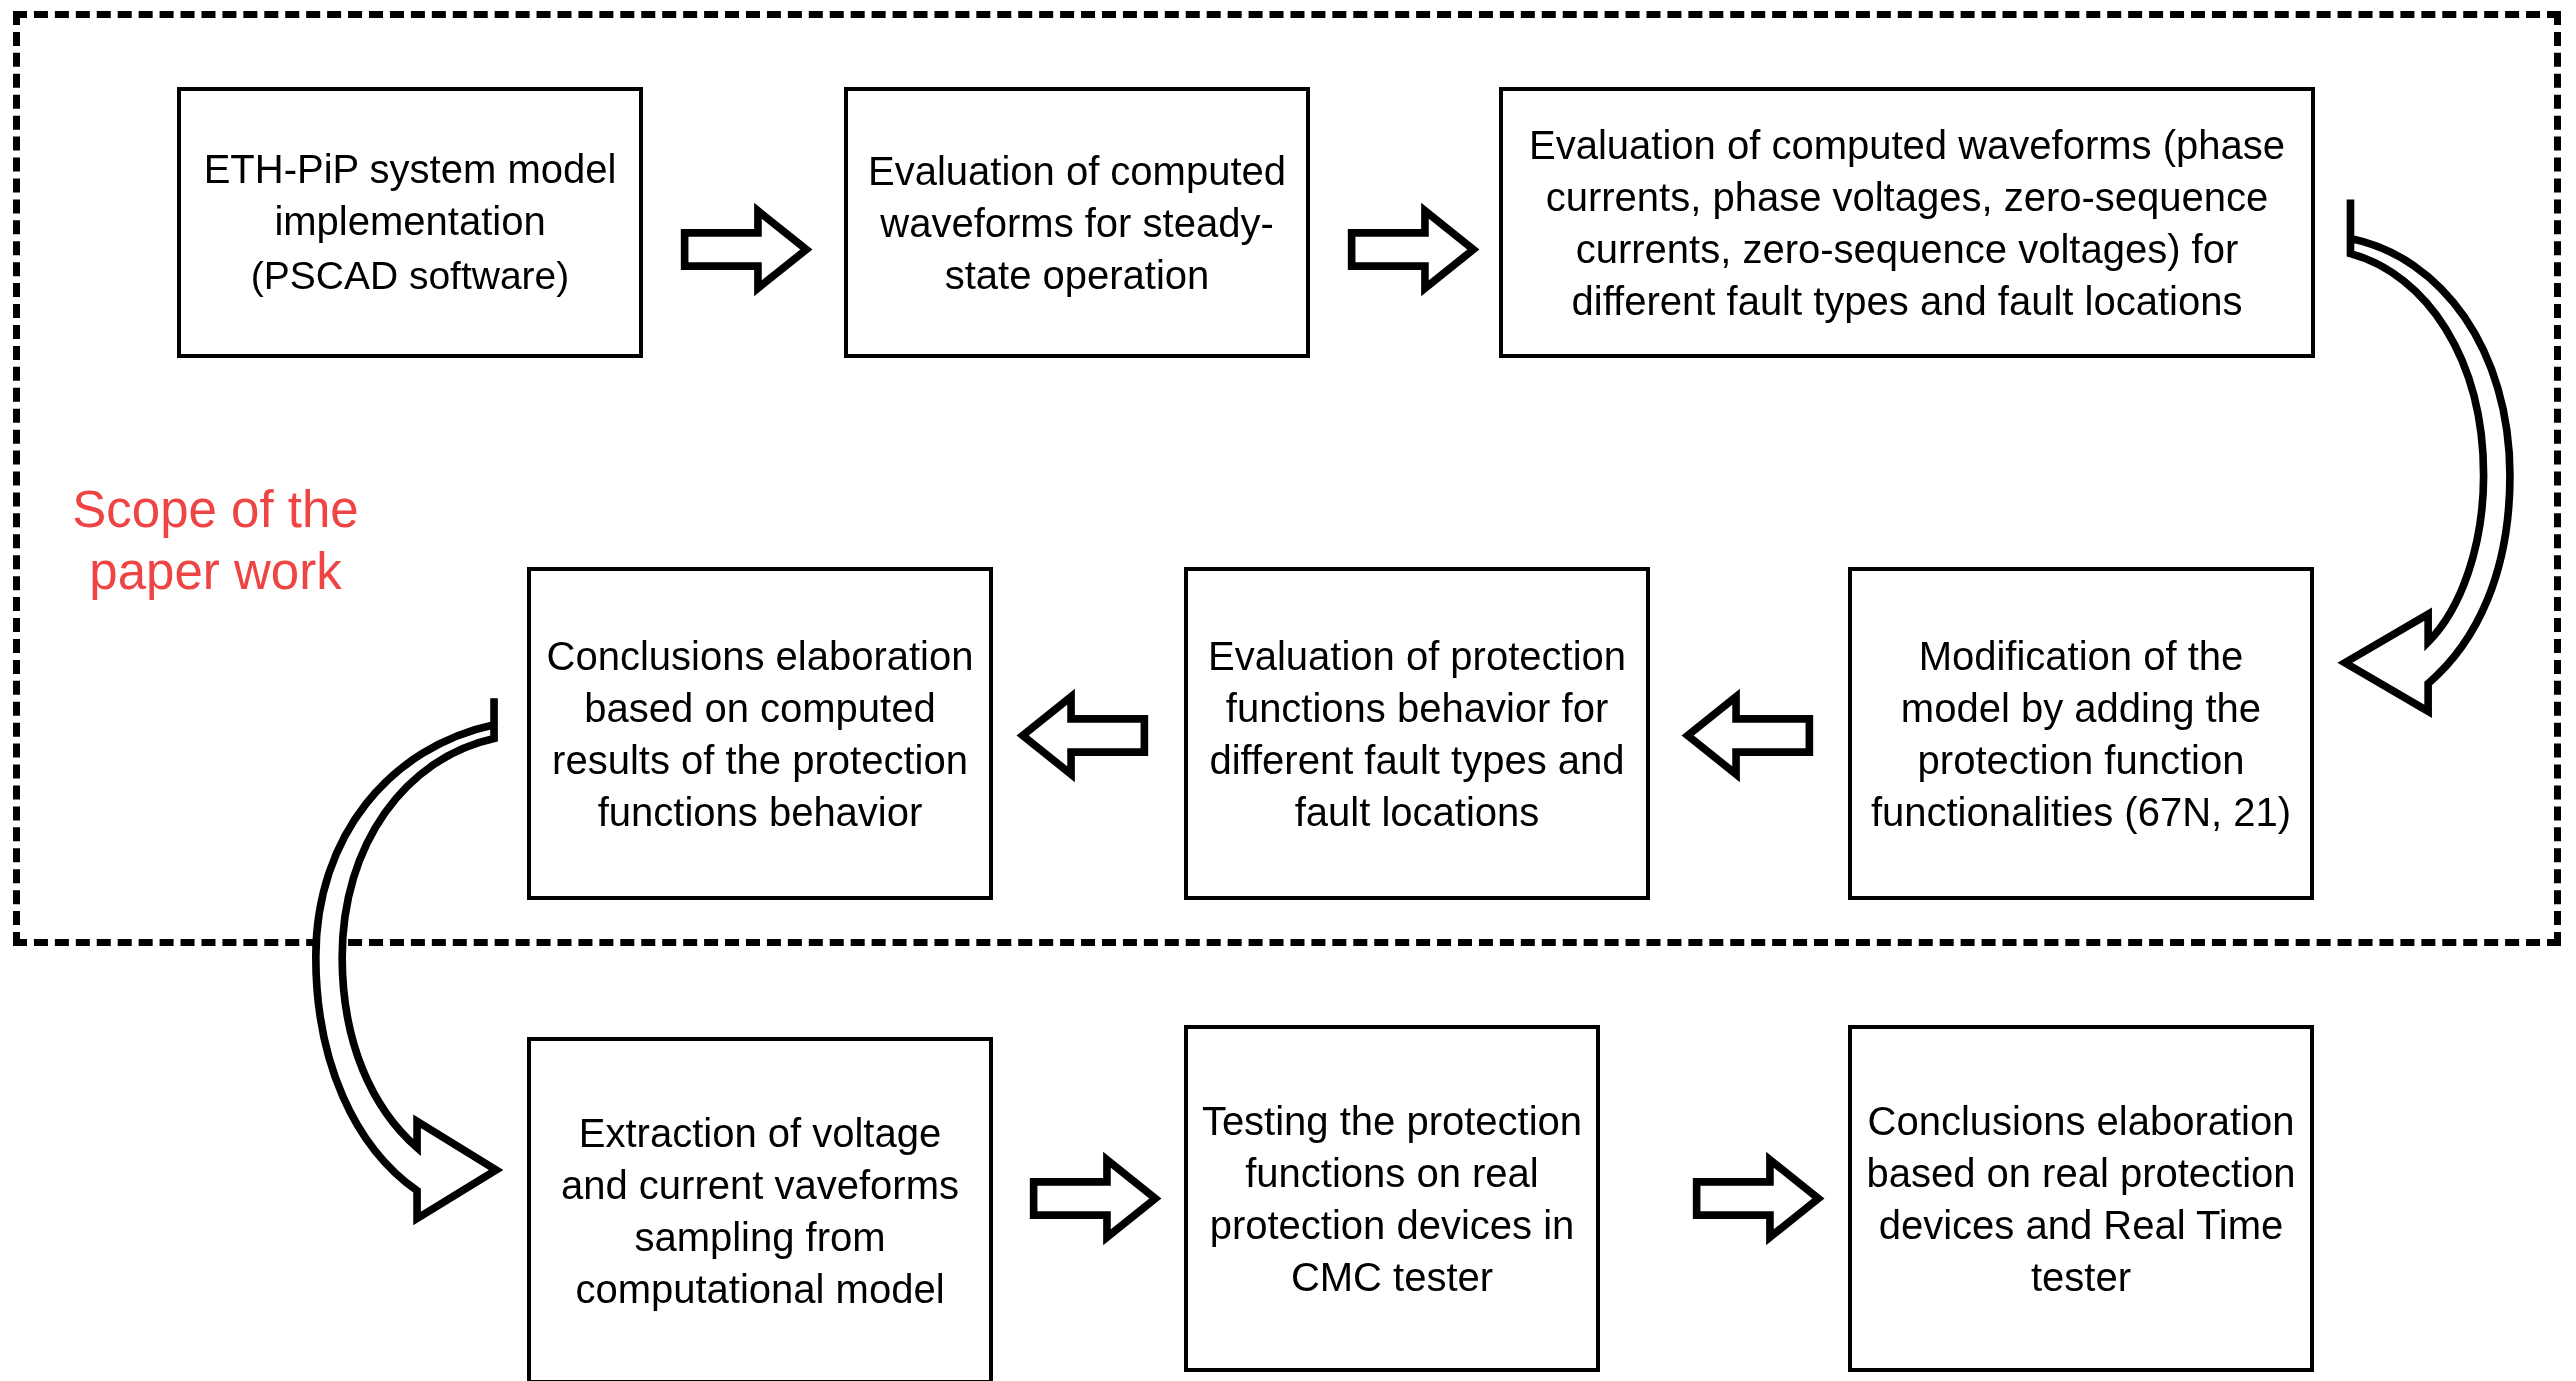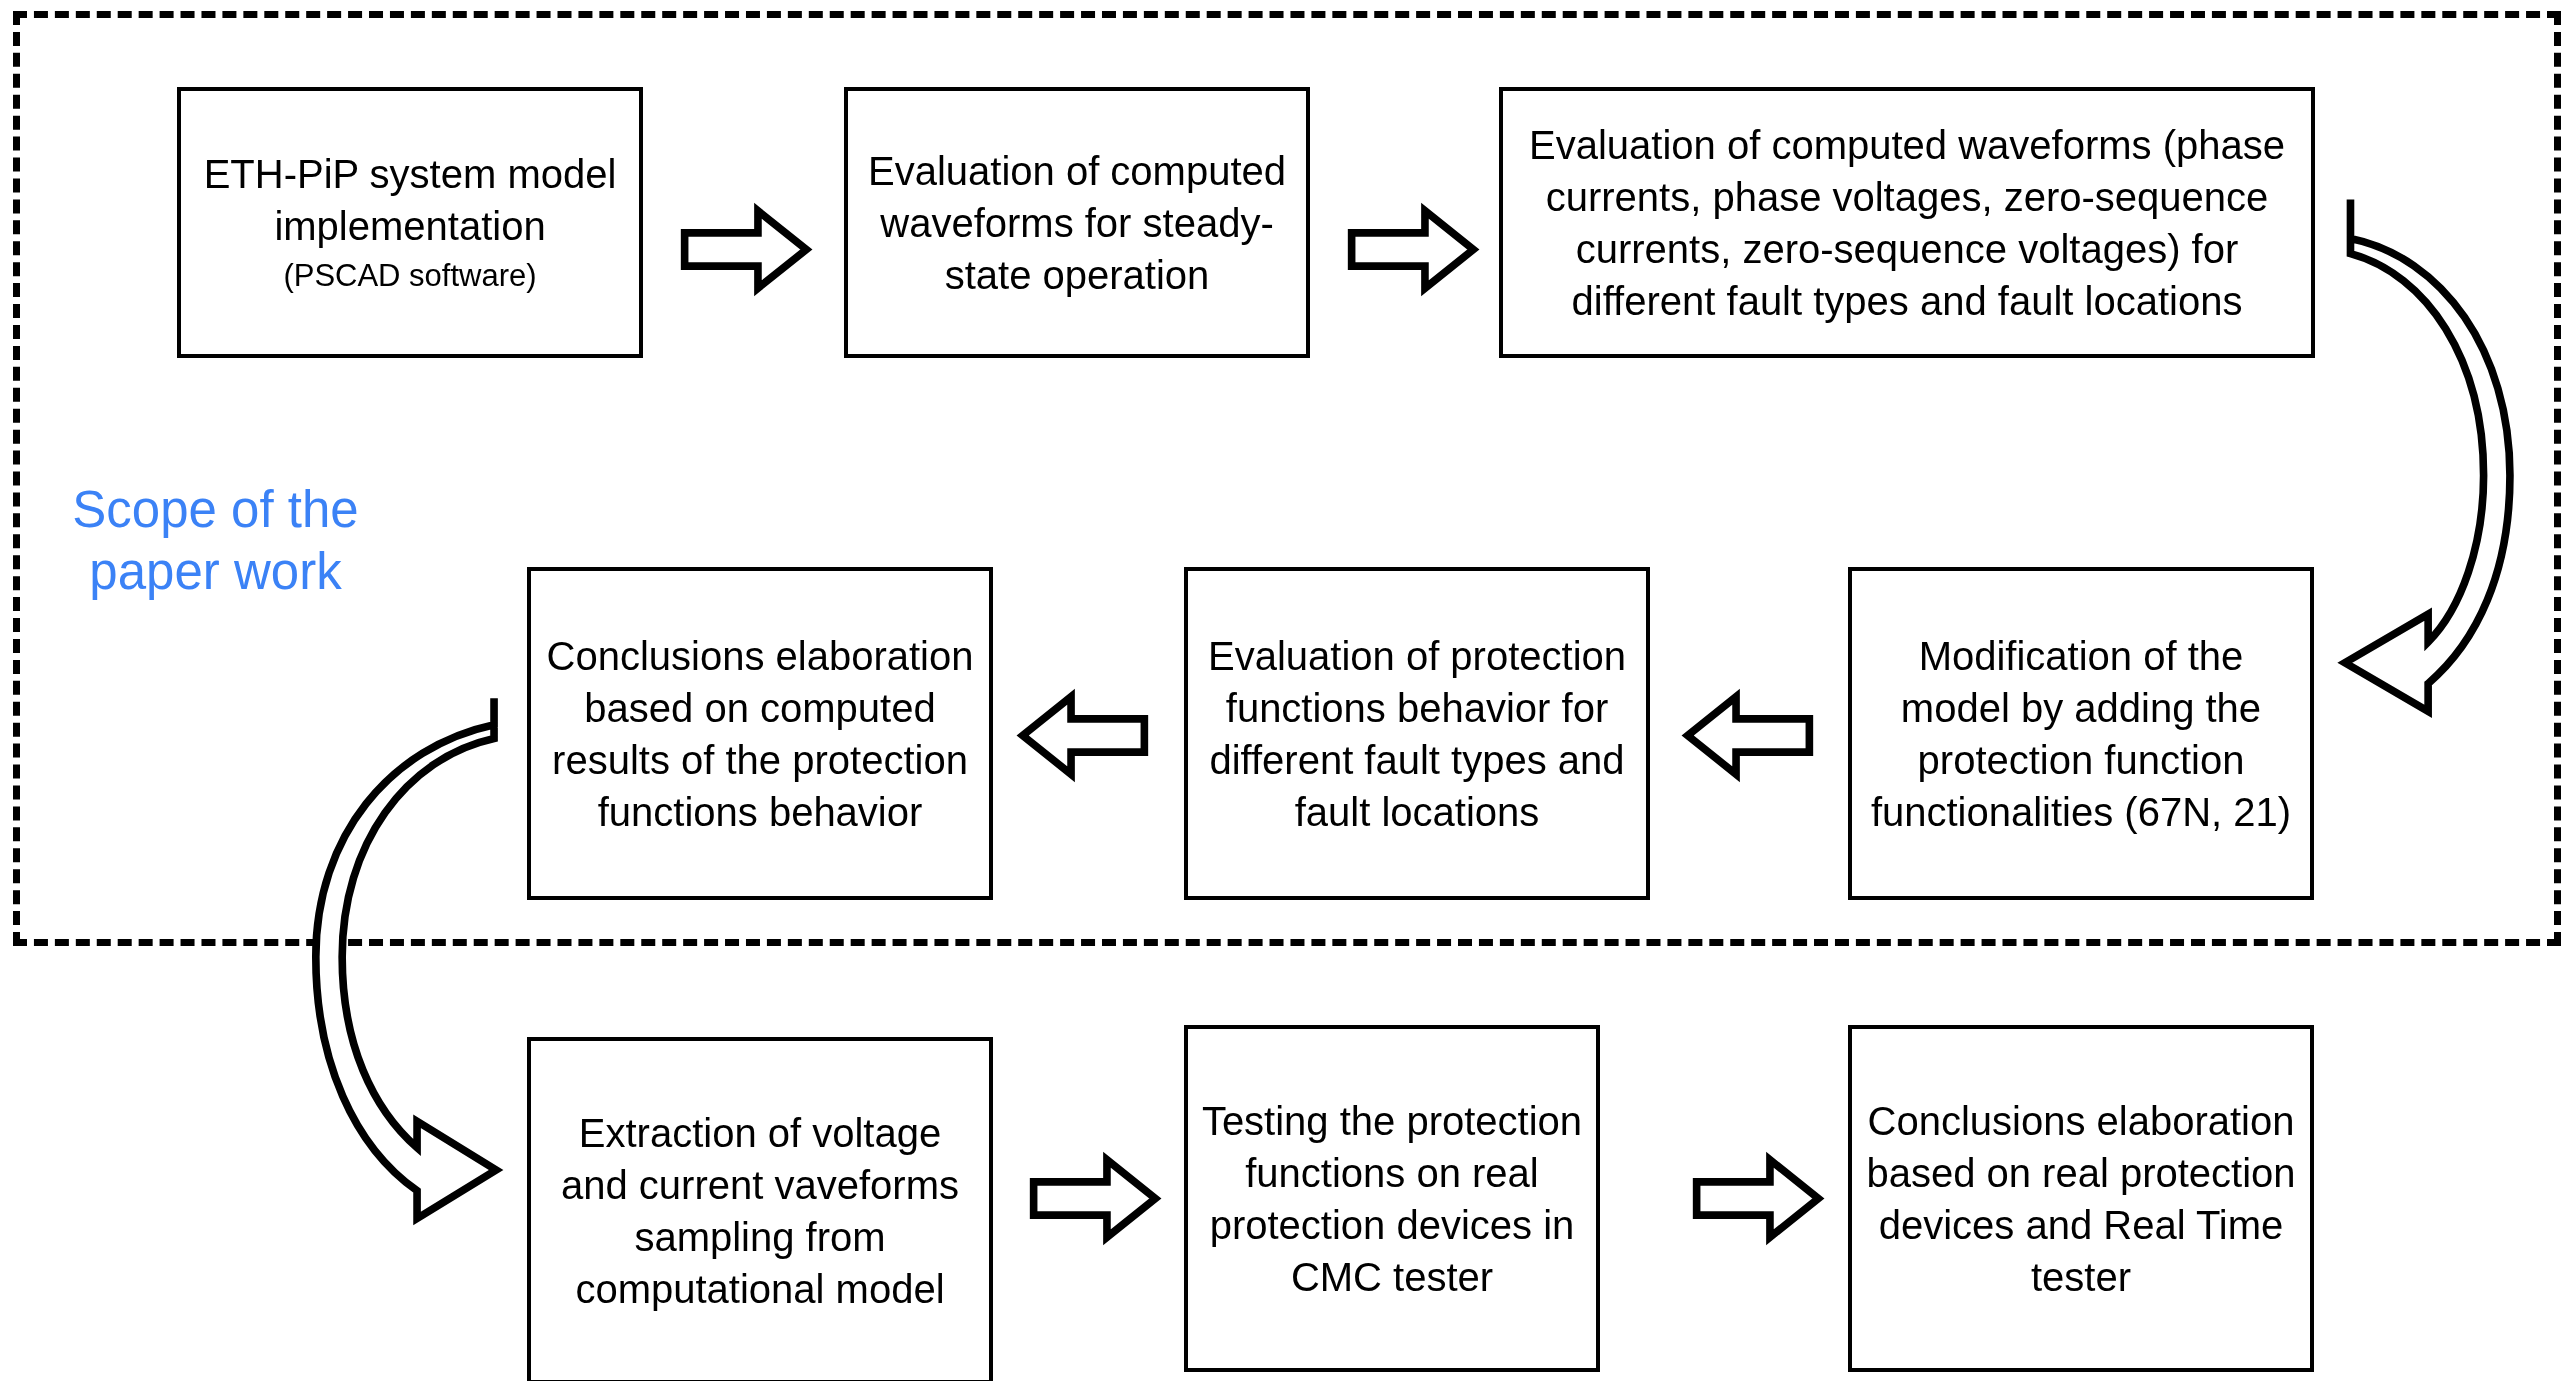--- a/index.html
+++ b/index.html
@@ -23,29 +23,29 @@
     display:flex;
     flex-direction:column;
     align-items:center;
     justify-content:center;
     text-align:center;
     color:#000;
     line-height:1.30;
     padding:18px 11px;
   }
   .node .t{ font-size:40px; display:block; width:100%; }
-  .node .sub{ font-size:31px; display:block; width:100%; margin-top:4.2px; }
+  .node .sub{ font-size:39px; display:block; width:100%; margin-top:4.2px; }
 
   
   .scope-label{
     position:absolute;
     text-align:center;
     font-size:51px;
     line-height:1.22;
-    color:#3b82f6;
+    color:#ef4444;
     white-space:pre-line;
   }
 
   .arrow{position:absolute;}
   .arrow svg{display:block;overflow:visible;}
 </style>
 </head>
 <body>
 
 <div id="stage">

